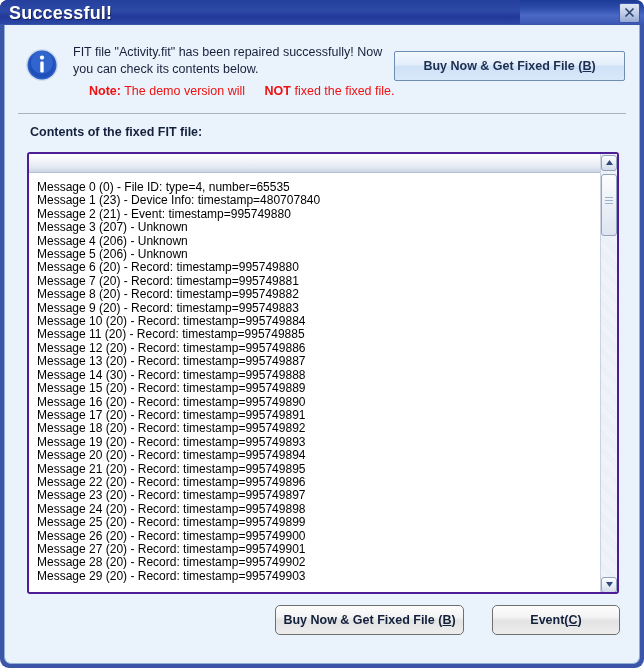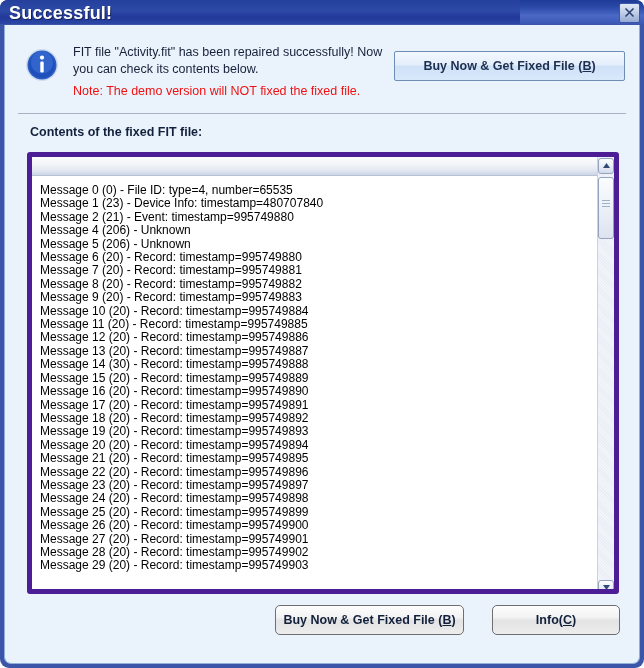--- a/index.html
+++ b/index.html
@@ -96,21 +96,21 @@
     line-height: 17px;
   }
   #note-line {
     position: absolute;
     left: 68px; top: 59px;
     width: 330px;
     font-size: 12.5px;
     color: #ee1111;
     white-space: nowrap;
   }
-  #note-line b { font-weight: normal; }
+  #note-line b { font-weight: bold; margin-left: 16px; }
 
   #buy-top {
     position: absolute;
     left: 389px; top: 26px;
     width: 231px; height: 30px;
     box-sizing: border-box;
     background: linear-gradient(to bottom, #f3f8fe 0%, #e4eefb 45%, #cfe1f7 52%, #d9e9fb 100%);
     border: 1px solid #6d8db5;
     border-radius: 2px;
     color: #1c2f50;
@@ -140,21 +140,21 @@
   }
 
   
   #listbox {
     position: absolute;
     left: 22px; top: 127px;
     width: 592px;
     height: 442px;
     box-sizing: border-box;
     background: #ffffff;
-    border: 5px solid #4c1d95;
+    border: 2px solid #4c1d95;
     border-radius: 3px;
     overflow: hidden;
   }
   #list-header {
     position: absolute;
     left: 0; top: 0;
     width: 590px;
     height: 19px;
     background: linear-gradient(to bottom, #fdfdfe 0%, #f2f4f8 40%, #e2e7f1 75%, #ccd5e6 100%);
     border-bottom: 1px solid #b9c2d2;
@@ -284,20 +284,21 @@
     <div id="contents-label">Contents of the fixed FIT file:</div>
 
     <div id="listbox">
       <div id="list-header"></div>
 
       <div id="list-viewport">
         <div id="list-rows">
             <div class="list-row">Message 0 (0) - File ID: type=4, number=65535</div>
             <div class="list-row">Message 1 (23) - Device Info: timestamp=480707840</div>
             <div class="list-row">Message 2 (21) - Event: timestamp=995749880</div>
+            <div class="list-row">Message 3 (207) - Unknown</div>
             <div class="list-row">Message 4 (206) - Unknown</div>
             <div class="list-row">Message 5 (206) - Unknown</div>
             <div class="list-row">Message 6 (20) - Record: timestamp=995749880</div>
             <div class="list-row">Message 7 (20) - Record: timestamp=995749881</div>
             <div class="list-row">Message 8 (20) - Record: timestamp=995749882</div>
             <div class="list-row">Message 9 (20) - Record: timestamp=995749883</div>
             <div class="list-row">Message 10 (20) - Record: timestamp=995749884</div>
             <div class="list-row">Message 11 (20) - Record: timestamp=995749885</div>
             <div class="list-row">Message 12 (20) - Record: timestamp=995749886</div>
             <div class="list-row">Message 13 (20) - Record: timestamp=995749887</div>
@@ -335,17 +336,17 @@
           </svg>
         </div>
       </div>
     </div>
 
     <div id="buy-bottom" class="btn-bottom">
       <span>Buy Now &amp; Get Fixed File (</span><u>B</u><span>)</span>
     </div>
 
     <div id="close-bottom" class="btn-bottom">
-      <span>Info(</span><u>C</u><span>)</span>
+      <span>Event(</span><u>C</u><span>)</span>
     </div>
 
   </div>
 </div>
 
 </body></html>

